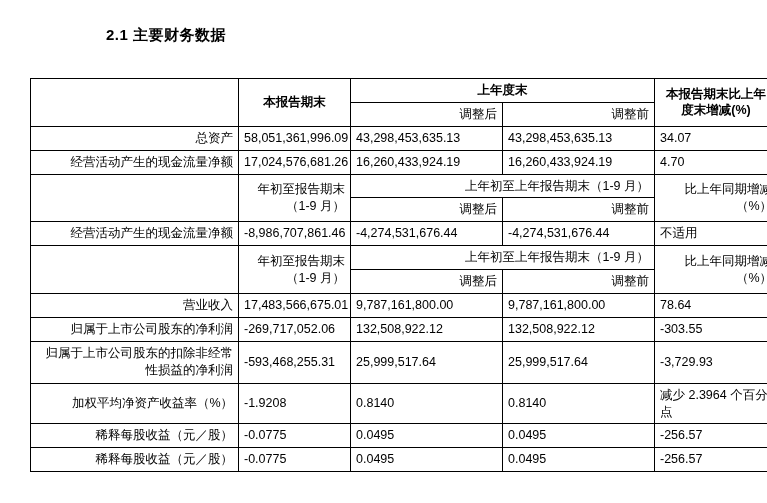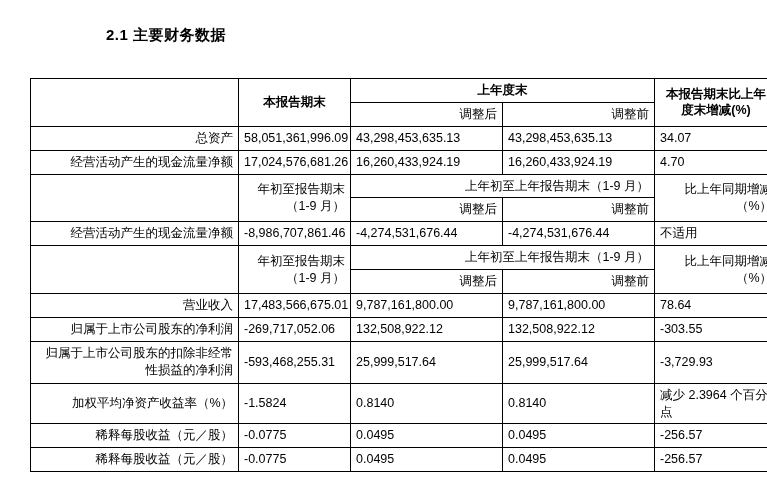--- a/index.html
+++ b/index.html
@@ -168,21 +168,21 @@
       </tr>
       <tr class="tall">
         <td class="left">归属于上市公司股东的扣除非经常性损益的净利润</td>
         <td class="right">-593,468,255.31</td>
         <td class="right">25,999,517.64</td>
         <td class="right">25,999,517.64</td>
         <td class="right">-3,729.93</td>
       </tr>
       <tr class="mid">
         <td class="left">加权平均净资产收益率（%）</td>
-        <td class="right">-1.5824</td>
+        <td class="right">-1.9208</td>
         <td class="right">0.8140</td>
         <td class="right">0.8140</td>
         <td class="right">减少 2.3964 个百分点</td>
       </tr>
       <tr class="mid">
         <td class="left">稀释每股收益（元／股）</td>
         <td class="right">-0.0775</td>
         <td class="right">0.0495</td>
         <td class="right">0.0495</td>
         <td class="right">-256.57</td>

